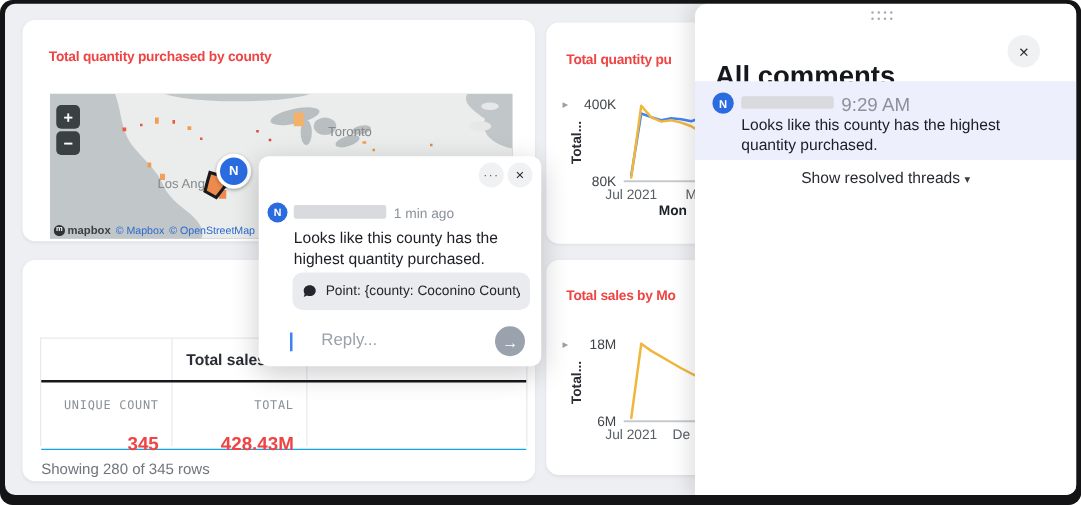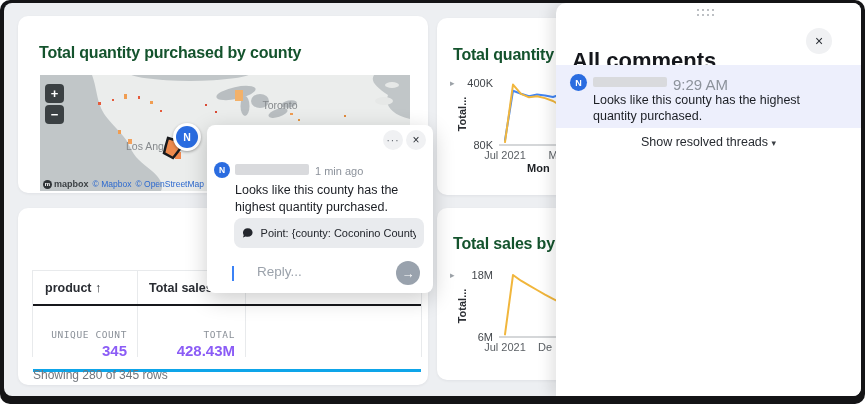--- a/index.html
+++ b/index.html
@@ -1,21 +1,21 @@
 <!DOCTYPE html>
 <html><head>
 <meta charset="utf-8">
 <style>
   html,body{margin:0;padding:0;}
   body{width:865px;height:404px;position:relative;font-family:"Liberation Sans",sans-serif;background:#ffffff;}
   .frame{position:absolute;inset:0;background:#141416;border-radius:10px;}
   .content{position:absolute;left:4px;top:3px;right:4px;bottom:8px;background:#edeff2;border-radius:8px;overflow:hidden;}
 
   .card{position:absolute;background:#fff;border-radius:10px;box-shadow:0 1px 3px rgba(20,25,40,.06);}
-  .card-title{position:absolute;font-size:16px;font-weight:700;color:#14532d;letter-spacing:-.2px;white-space:nowrap;}
+  .card-title{position:absolute;font-size:11px;font-weight:700;color:#ef4444;letter-spacing:-.2px;white-space:nowrap;}
 
   
   #map-card{left:14px;top:13px;width:410px;height:177px;}
   #map-card .card-title{left:21px;top:15px;}
   .map{position:absolute;left:22px;top:59px;width:370px;height:116px;overflow:hidden;background:#c1c6c8;}
   .zoom-ctl{position:absolute;left:5px;top:9px;width:19px;display:flex;flex-direction:column;gap:2px;z-index:5;}
   .zoom-btn{width:19px;height:19px;background:#3b4043;color:#fff;border:none;border-radius:4px;font-size:13px;font-weight:700;line-height:19px;text-align:center;padding:0;cursor:pointer;}
   .attrib{position:absolute;left:3px;bottom:2px;display:flex;align-items:center;gap:4px;font-size:8.5px;white-space:nowrap;width:364px;overflow:hidden;z-index:5;}
   .mb-logo{display:inline-flex;align-items:center;gap:2px;color:#3c4145;font-weight:700;font-size:9px;}
   .mb-circle{width:9px;height:9px;border-radius:50%;background:#2f3337;color:#fff;font-size:6px;line-height:9px;text-align:center;display:inline-block;font-weight:700;}
@@ -25,24 +25,24 @@
   .map-pin .pin-inner{width:22px;height:22px;border-radius:50%;background:#2a6ce0;color:#fff;font-size:10.5px;font-weight:700;display:flex;align-items:center;justify-content:center;}
 
   
   #table-card{left:14px;top:205px;width:410px;height:177px;}
   #table-card .card-title{left:21px;top:12px;}
   .tbl{position:absolute;left:14px;top:62px;width:388px;height:86px;border:1px solid #e8eaec;border-bottom:none;}
   .tbl .vline{position:absolute;top:0;bottom:0;width:1px;background:#e8eaec;}
   .tbl .hdr-row{position:absolute;left:0;top:0;right:0;height:33px;}
   .tbl .hdr-cell{position:absolute;top:0;height:33px;display:flex;align-items:center;font-size:12.5px;font-weight:700;color:#2a2d33;padding-left:12px;box-sizing:border-box;cursor:pointer;}
   .tbl .black-line{position:absolute;left:0;right:0;top:33px;height:2px;background:#17181c;}
-  .tbl .sum-row{position:absolute;left:0;top:48px;right:0;height:50px;border-bottom:3px solid #0ea5e9;}
+  .tbl .sum-row{position:absolute;left:0;top:38px;right:0;height:50px;border-bottom:1px solid #0ea5e9;}
   .sum-cell{position:absolute;top:0;height:50px;box-sizing:border-box;text-align:right;padding:10px 10px 0 0;}
   .sum-label{font-family:"DejaVu Sans Mono",monospace;font-size:9.5px;letter-spacing:.6px;color:#8a9098;}
-  .sum-value{font-size:15px;font-weight:700;color:#8b5cf6;margin-top:2px;}
+  .sum-value{font-size:15px;font-weight:700;color:#ef4444;margin-top:17px;}
   .tbl-footer{position:absolute;left:15px;top:160px;font-size:12px;color:#70757c;}
 
   
   #chart-card-1{left:433px;top:15px;width:185px;height:177px;overflow:hidden;}
   #chart-card-2{left:433px;top:205px;width:185px;height:172px;overflow:hidden;}
   #chart-card-1 .card-title{left:16px;top:15px;}
   #chart-card-2 .card-title{left:16px;top:14px;}
   .expand-caret{position:absolute;left:13px;font-size:9px;color:#9ba1a7;cursor:pointer;}
   #chart-card-1 .expand-caret{top:60px;}
   #chart-card-2 .expand-caret{top:62px;}
@@ -148,23 +148,20 @@
         <a href="#" class="improve">Improve this map</a>
       </div>
     </div>
   </section>
 
   <section class="card" id="table-card">
     <div class="tbl">
       <div class="vline" style="left:104px;"></div>
       <div class="vline" style="left:212px;"></div>
       <div class="hdr-row">
-        <div class="hdr-cell" style="left:0;width:104px;">
-          <span>product</span>&nbsp;<span>↑</span>
-        </div>
         <div class="hdr-cell" style="left:104px;width:108px;">
           <span>Total sales</span>
         </div>
       </div>
       <div class="black-line"></div>
       <div class="sum-row">
         <div class="sum-cell" style="left:0;width:104px;">
           <div class="sum-label">UNIQUE COUNT</div>
           <div class="sum-value">345</div>
         </div>

